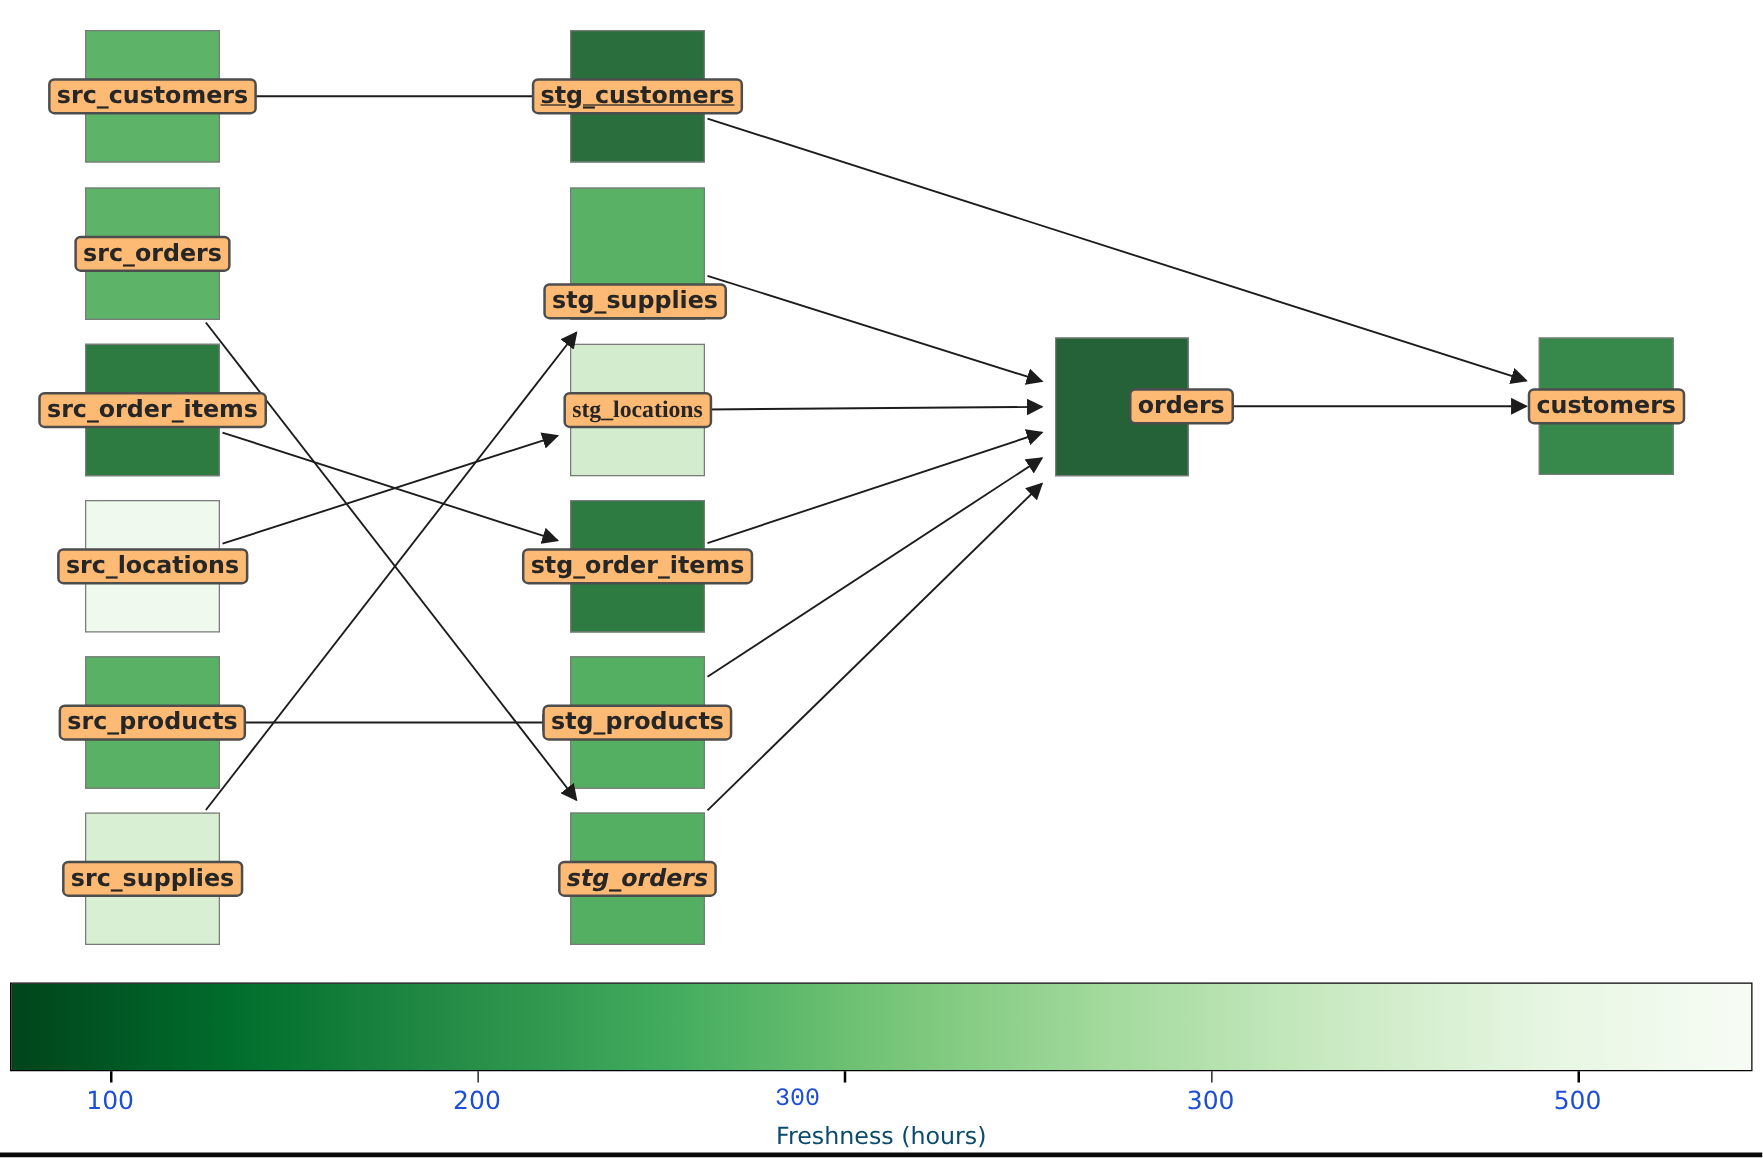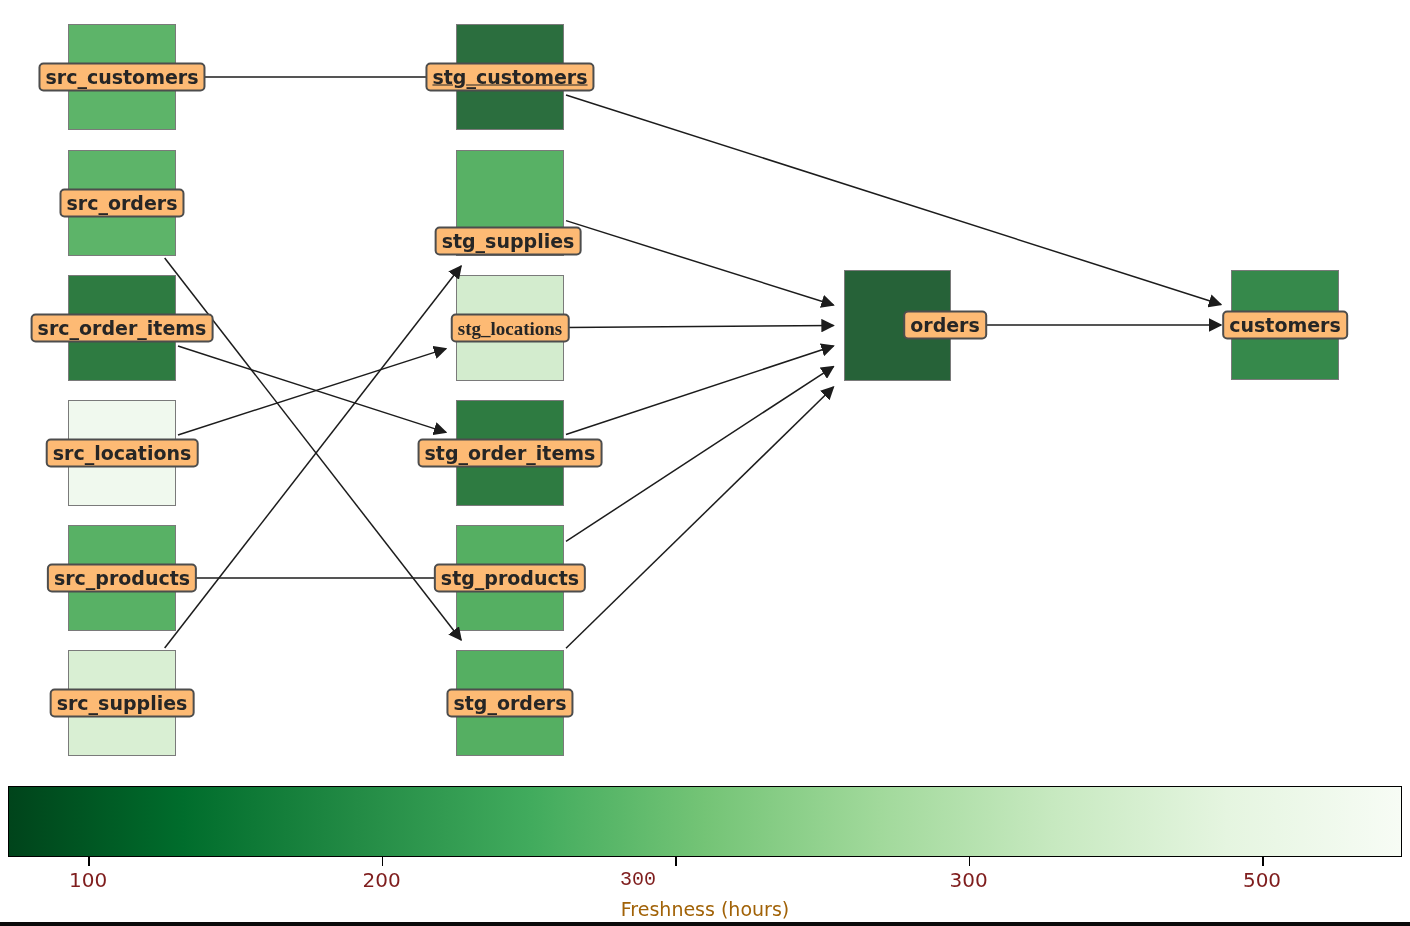--- a/index.html
+++ b/index.html
@@ -61,29 +61,29 @@
     top: 71px;
     width: 1.5px;
     height: 9px;
     background: #000000;
   }
   .cb-tick-label {
     position: absolute;
     top: 82px;
     transform: translateX(-50%);
     font-size: 20px;
-    color: #7f1d1d;
+    color: #1d4ed8;
   }
   #colorbar-axis-label {
     position: absolute;
     left: 697px;
     top: 112px;
     transform: translateX(-50%);
     font-size: 19px;
-    color: #a16207;
+    color: #0c4a6e;
   }
   .bottom-rule {
     position: absolute;
     left: 0;
     top: 922px;
     width: 1410px;
     height: 4px;
     background: #0a0a0a;
   }
 </style>
@@ -132,21 +132,21 @@
       <div class="node-label" style="left: 122px; top: 203px;">src_orders</div>
       <div class="node-label" style="left: 122px; top: 328px;">src_order_items</div>
       <div class="node-label" style="left: 122px; top: 453px;">src_locations</div>
       <div class="node-label" style="left: 122px; top: 578px; text-align: center;">src_products</div>
       <div class="node-label" style="left: 122px; top: 703px;">src_supplies</div>
       <div class="node-label" style="left: 510px; top: 77px; text-decoration: underline;">stg_customers</div>
       <div class="node-label" style="left: 508px; top: 203px; margin-top: 38px;">stg_supplies</div>
       <div class="node-label" style="left: 510px; top: 328px; font-family: Liberation Serif, serif;">stg_locations</div>
       <div class="node-label" style="left: 510px; top: 453px;">stg_order_items</div>
       <div class="node-label" style="left: 510px; top: 578px;">stg_products</div>
-      <div class="node-label" style="left: 510px; top: 703px;">stg_orders</div>
+      <div class="node-label" style="left: 510px; top: 703px; font-style: italic;">stg_orders</div>
       <div class="node-label" style="left: 897px; top: 325px; margin-left: 48px;">orders</div>
       <div class="node-label" style="left: 1285px; top: 325px;">customers</div>
     </div>
 </div>
 
 <div id="colorbar-wrap">
   <div id="colorbar-gradient" style="background: linear-gradient(90deg, rgb(0, 68, 27) 0%, rgb(0, 109, 44) 12.5%, rgb(35, 139, 69) 25%, rgb(65, 171, 93) 37.5%, rgb(116, 196, 118) 50%, rgb(161, 217, 155) 62.5%, rgb(199, 233, 192) 75%, rgb(229, 245, 224) 87.5%, rgb(247, 252, 245) 100%);"></div>
   <div id="colorbar-ticks">
       <div class="cb-tick" style="left: 80.1183px;"></div>
       <div class="cb-tick-label" style="left: 80.1183px;">100</div>

